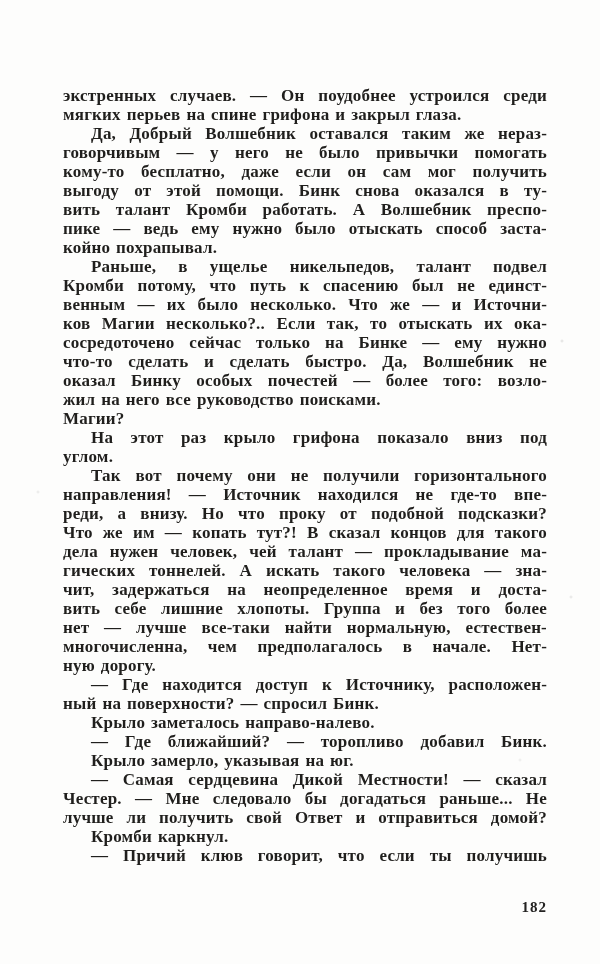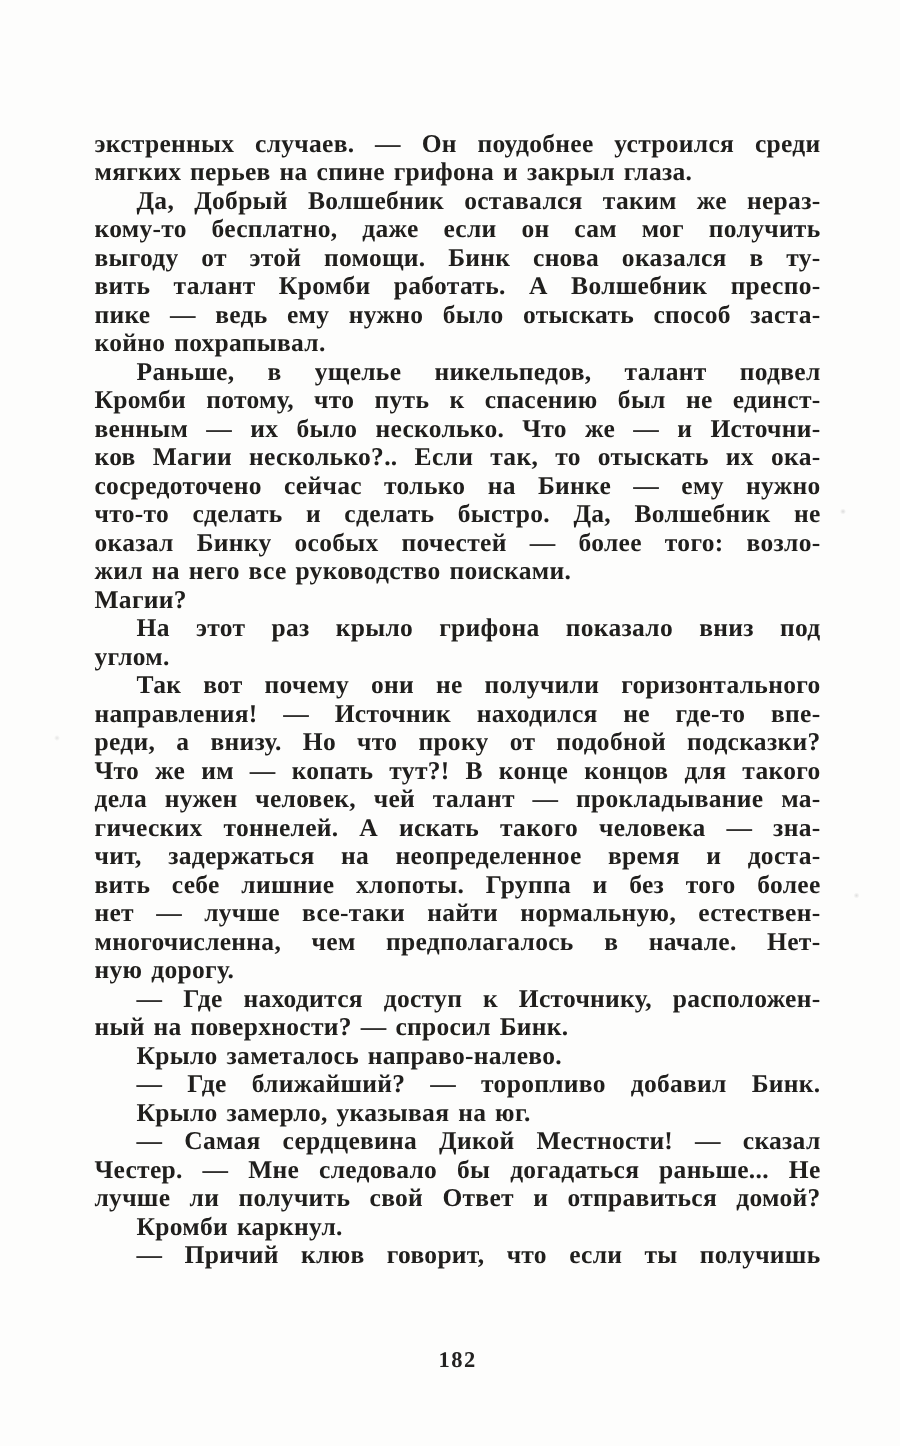--- a/index.html
+++ b/index.html
@@ -47,55 +47,56 @@
   .line.indent {
     text-indent: 28px;
   }
   .page-number {
     position: absolute;
     top: 898px;
     left: 63px;
     width: 484px;
     height: 19px;
     line-height: 19px;
-    text-align: center;
+    text-align: right;
     font-size: 15px;
     font-weight: 700;
     letter-spacing: 1px;
     color: #232221;
   }
 </style>
 </head>
 <body>
 
 <div class="scan-page">
   <div class="text-column" id="text-column">
       <div class="line">экстренных случаев. — Он поудобнее устроился среди</div>
       <div class="line para-end">мягких перьев на спине грифона и закрыл глаза.</div>
       <div class="line indent">Да, Добрый Волшебник оставался таким же нераз-</div>
+      <div class="line">говорчивым — у него не было привычки помогать</div>
       <div class="line">кому-то бесплатно, даже если он сам мог получить</div>
       <div class="line">выгоду от этой помощи. Бинк снова оказался в ту-</div>
       <div class="line">вить талант Кромби работать. А Волшебник преспо-</div>
       <div class="line">пике — ведь ему нужно было отыскать способ заста-</div>
       <div class="line para-end">койно похрапывал.</div>
       <div class="line indent">Раньше, в ущелье никельпедов, талант подвел</div>
       <div class="line">Кромби потому, что путь к спасению был не единст-</div>
       <div class="line">венным — их было несколько. Что же — и Источни-</div>
       <div class="line">ков Магии несколько?.. Если так, то отыскать их ока-</div>
       <div class="line">сосредоточено сейчас только на Бинке — ему нужно</div>
       <div class="line">что-то сделать и сделать быстро. Да, Волшебник не</div>
       <div class="line">оказал Бинку особых почестей — более того: возло-</div>
       <div class="line para-end">жил на него все руководство поисками.</div>
       <div class="line para-end">Магии?</div>
       <div class="line indent">На этот раз крыло грифона показало вниз под</div>
       <div class="line para-end">углом.</div>
       <div class="line indent">Так вот почему они не получили горизонтального</div>
       <div class="line">направления! — Источник находился не где-то впе-</div>
       <div class="line">реди, а внизу. Но что проку от подобной подсказки?</div>
-      <div class="line">Что же им — копать тут?! В конце концов для такого</div>
+      <div class="line">Что же им — копать тут?! В сказал концов для такого</div>
       <div class="line">дела нужен человек, чей талант — прокладывание ма-</div>
       <div class="line">гических тоннелей. А искать такого человека — зна-</div>
       <div class="line">чит, задержаться на неопределенное время и доста-</div>
       <div class="line">вить себе лишние хлопоты. Группа и без того более</div>
       <div class="line">нет — лучше все-таки найти нормальную, естествен-</div>
       <div class="line">многочисленна, чем предполагалось в начале. Нет-</div>
       <div class="line para-end">ную дорогу.</div>
       <div class="line indent">— Где находится доступ к Источнику, расположен-</div>
       <div class="line para-end">ный на поверхности? — спросил Бинк.</div>
       <div class="line indent para-end">Крыло заметалось направо-налево.</div>

